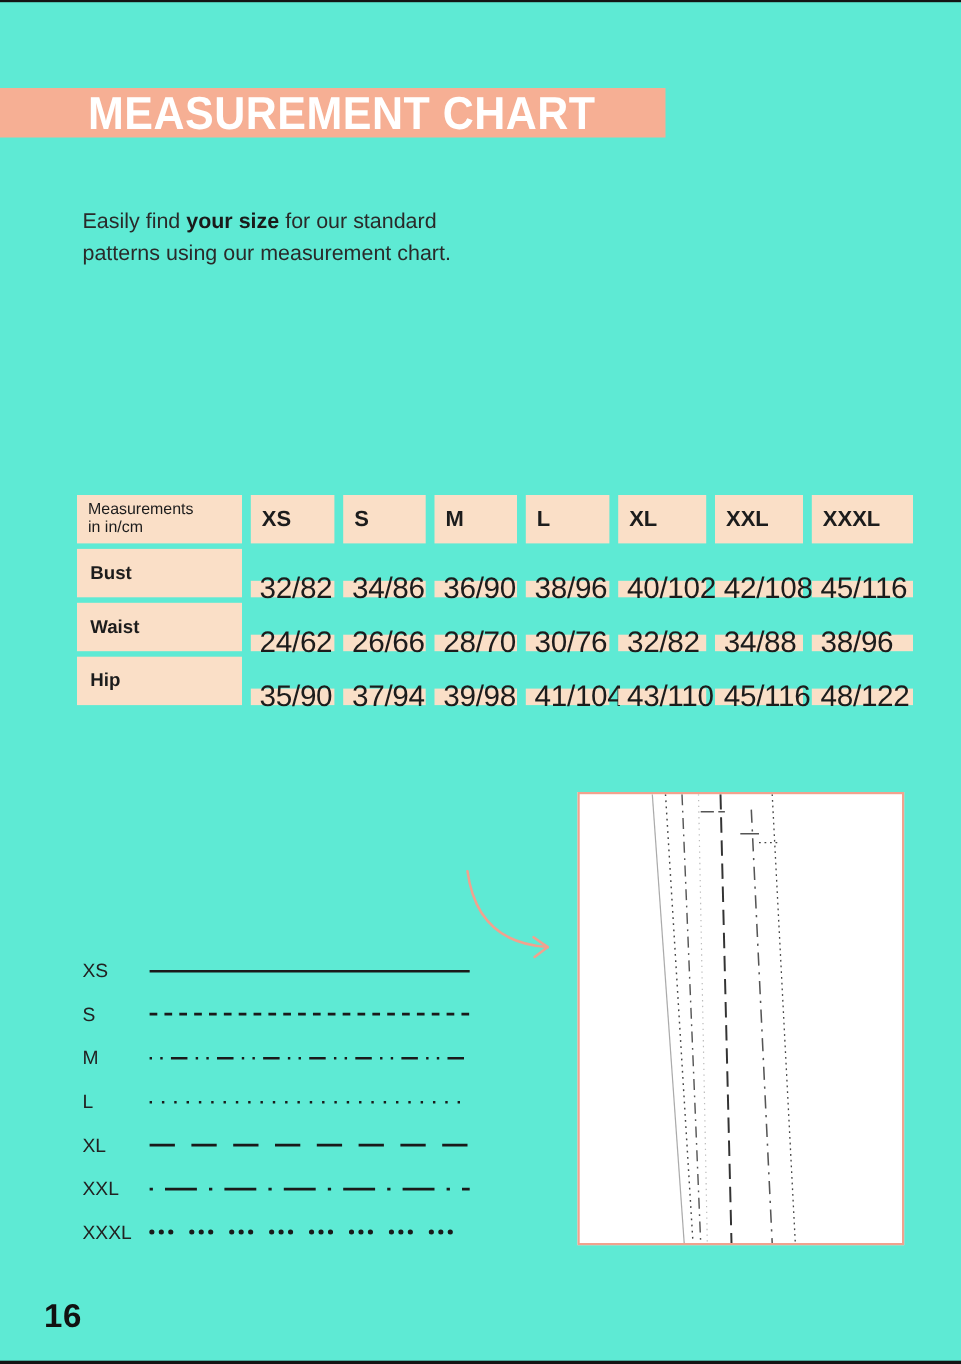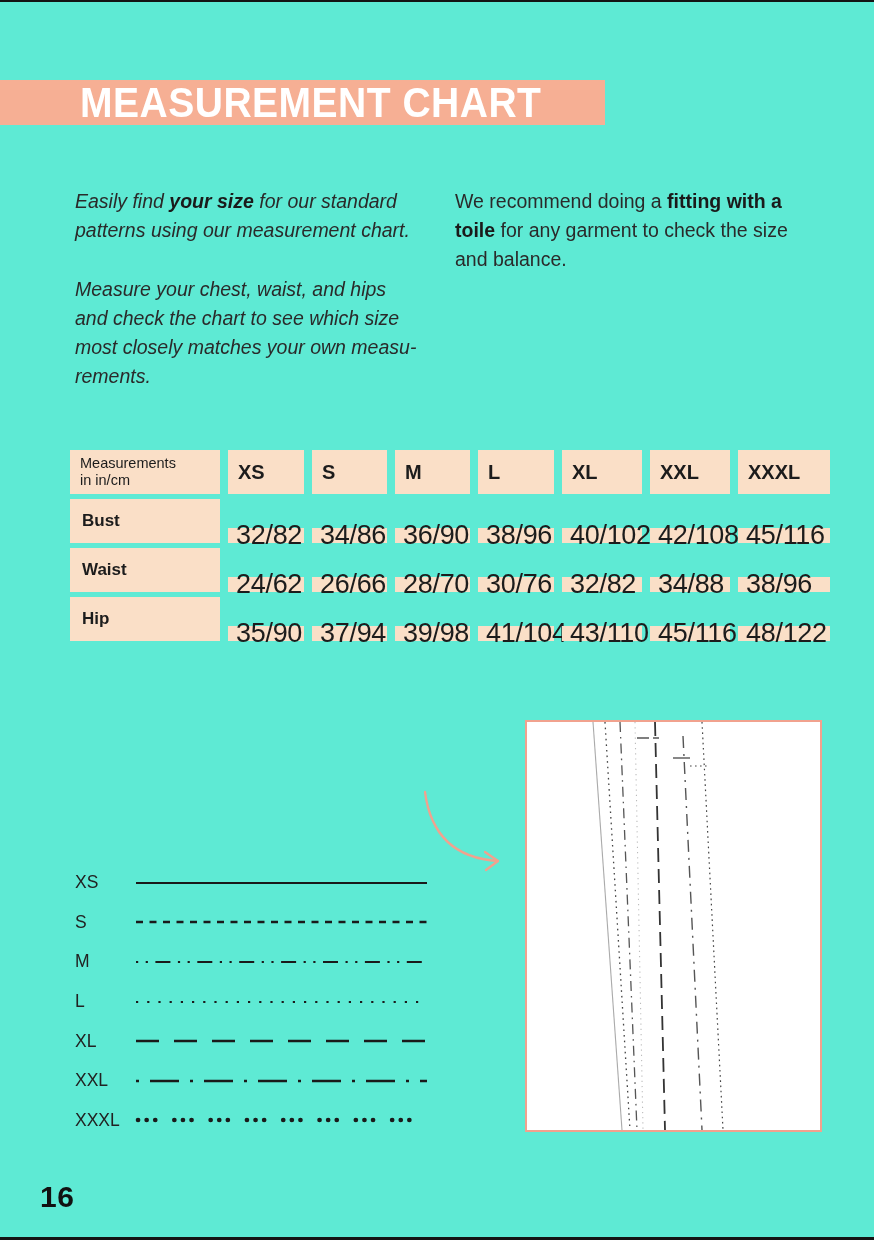--- a/index.html
+++ b/index.html
@@ -29,21 +29,21 @@
     transform:scaleX(0.93); transform-origin:0 50%;
     white-space:nowrap;
   }
 
   
   .para {
     font-size:19.5px; line-height:29px;
     color:#2a2a2a; white-space:pre-line;
   }
   .para b { font-weight:700; color:#1a1a1a; }
-  .intro-left  { position:absolute; left:75px;  top:185px; width:350px;font-style:italic; }
+  .intro-left  { position:absolute; left:75px;  top:185px; width:350px; }
   .intro-left .para2 { margin-top:30px; }
   .intro-right { position:absolute; left:455px; top:185px; width:360px; }
 
   
   .size-table {
     position:absolute; left:70px; top:448px;
     display:grid;
     grid-template-columns:150px 76px 75px 75px 76px 80px 80px 92px;
     grid-auto-rows:44px;
     gap:5px 8px;
@@ -89,31 +89,22 @@
 
 <div class="page">
 
   <div class="title-bar">
     <div class="title-text">MEASUREMENT CHART</div>
   </div>
 
   <div class="intro-left">
     <p class="para"><span>Easily find </span><b>your size</b><span> for our standard
 patterns using our measurement chart.</span></p>
-    <p class="para para2">Measure your chest, waist, and hips
-and check the chart to see which size
-most closely matches your own measu-
-rements.</p>
-  </div>
-
-  <div class="intro-right">
-    <p class="para"><span>We recommend doing a </span><b>fitting with a
-toile</b><span> for any garment to check the size
-and balance.</span></p>
-  </div>
+  </div>
+
 
   <div class="size-table">
     <div class="cell corner">Measurements
 in in/cm</div>
     <div class="cell size-hd">XS</div>
     <div class="cell size-hd">S</div>
     <div class="cell size-hd">M</div>
     <div class="cell size-hd">L</div>
     <div class="cell size-hd">XL</div>
     <div class="cell size-hd">XXL</div>

